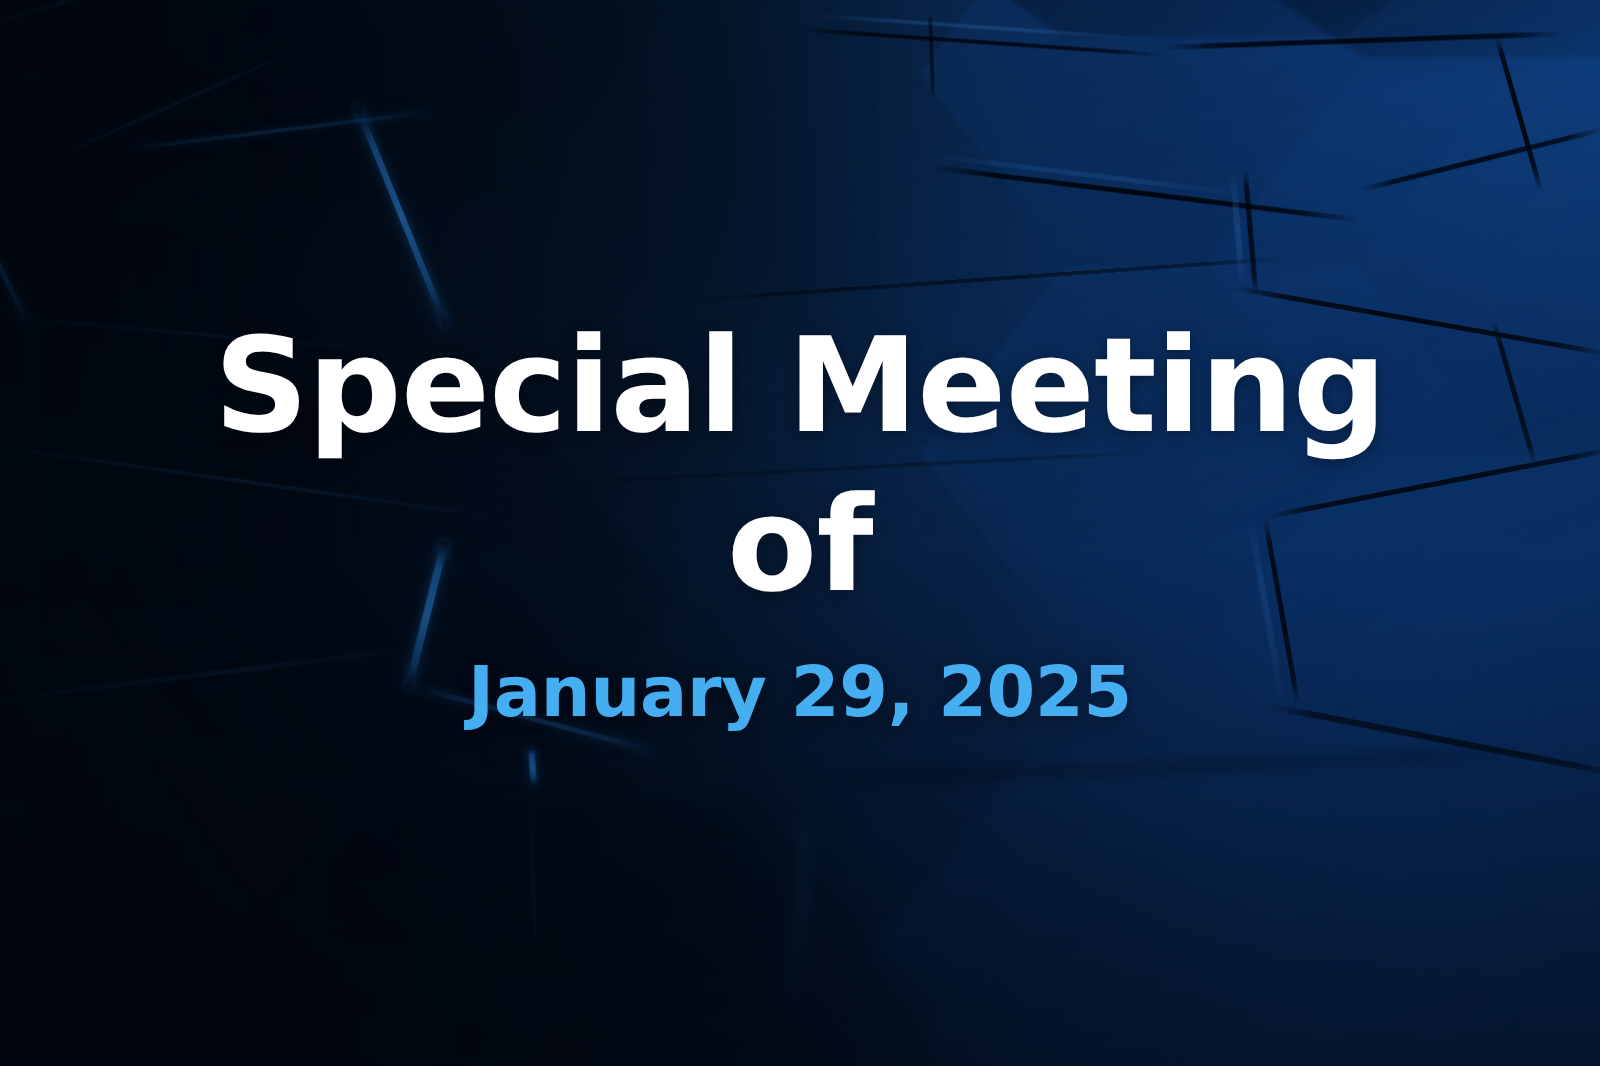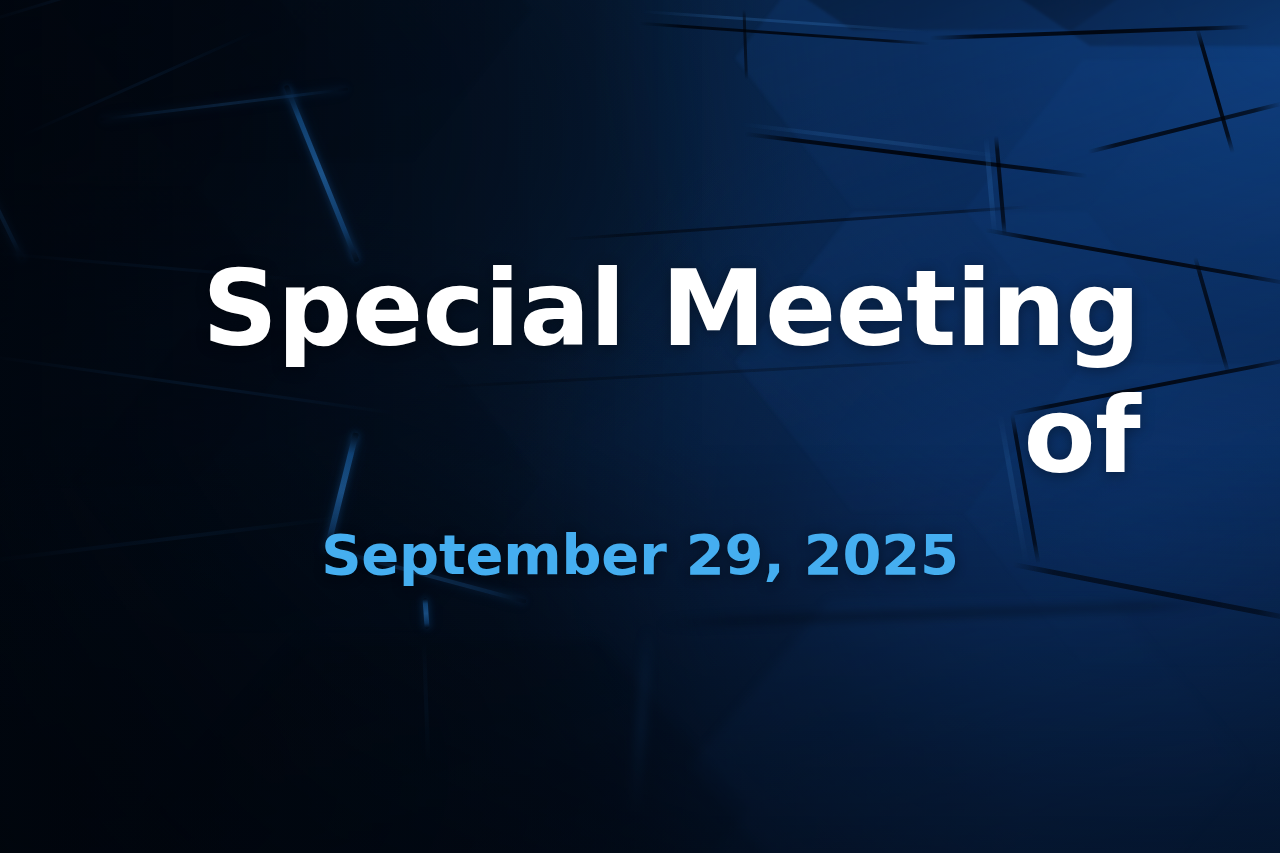--- a/index.html
+++ b/index.html
@@ -93,21 +93,21 @@
     flex-direction: column;
     align-items: center;
     justify-content: flex-start;
   }
 
   .title {
     margin: 0;
     padding: 0;
     width: 1000px;
     margin-top: 246px;
-    text-align: right;
+    text-align: center;
     color: #ffffff;
     font-weight: 700;
     font-size: 105px;
     line-height: 1.21;
     letter-spacing: -0.6px;
     text-shadow: 0 2px 14px rgba(0,0,0,0.38);
     font-family: "DejaVu Sans", "Liberation Sans", sans-serif;
   }
 
   .subtitle {
@@ -191,16 +191,16 @@
       <div class="hex plate shade" style="left:150px; top:640px;  width:600px; height:340px; opacity:.55;"></div>
       <div class="edge dark" style="left:660px; top:620px;  width:560px; height:7px; transform:rotate(-2deg); opacity:.45;"></div>
       <div class="edge faint" style="left:648px; top:622px;  width:190px; height:9px; transform:rotate(94deg); opacity:.40;"></div>
     </div>
 
     <div class="bg-vignette"></div>
   </div>
 
   <div class="content">
     <h1 class="title"><span>Special Meeting of</span><br></h1>
-    <div class="subtitle">September 29, 2025</div>
+    <div class="subtitle">January 29, 2025</div>
   </div>
 
 </div>
 
 </body></html>

